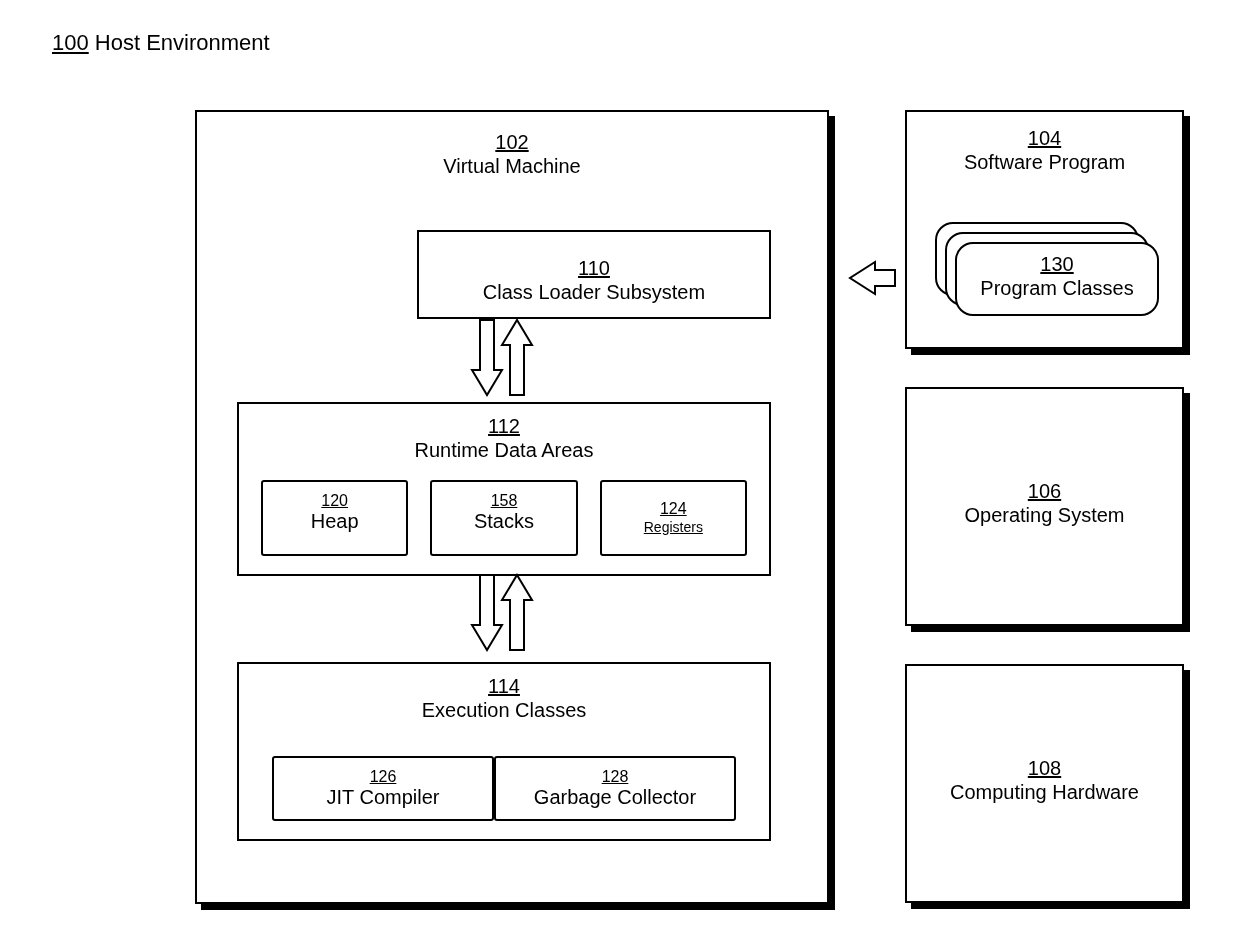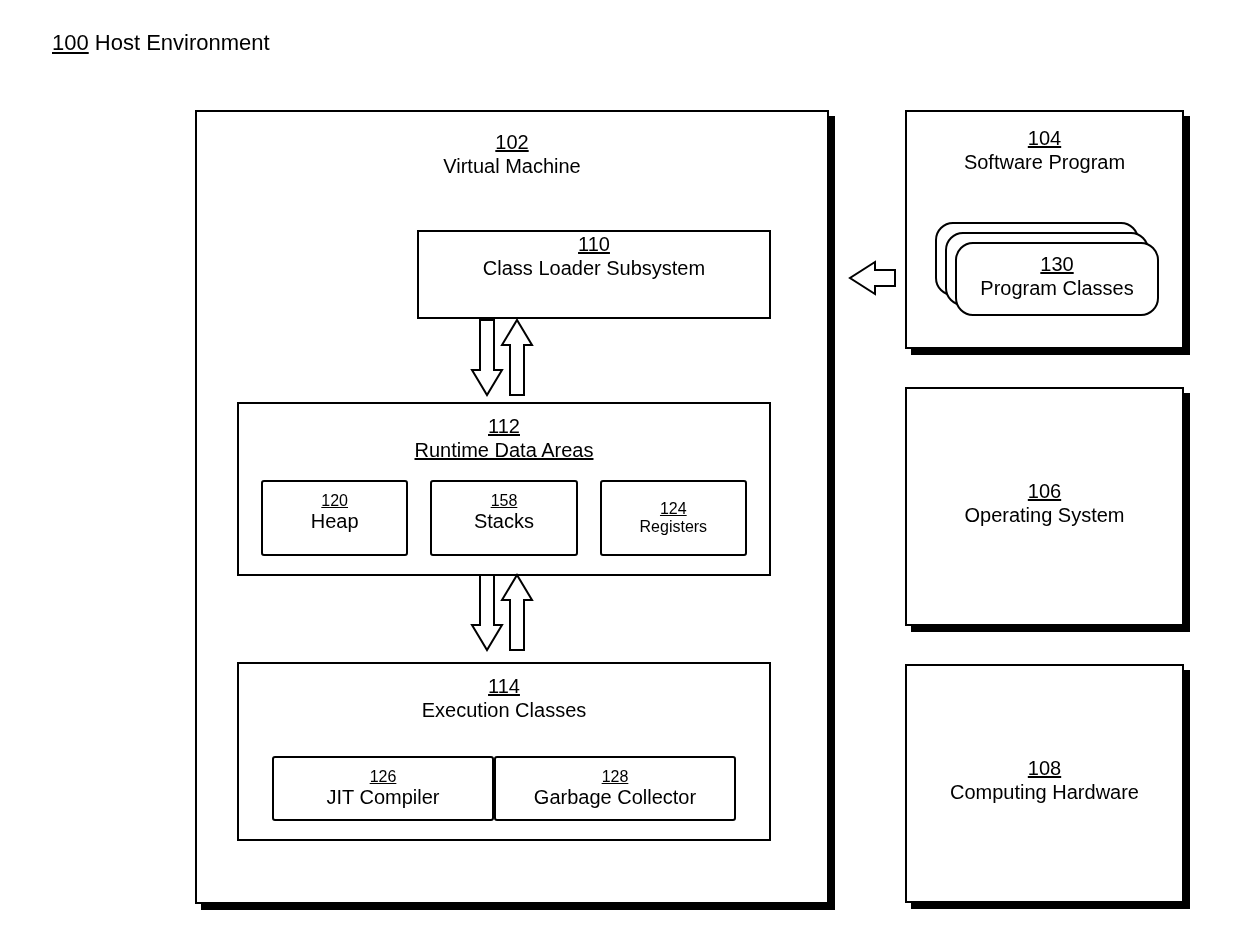--- a/index.html
+++ b/index.html
@@ -51,43 +51,43 @@
   <span>Host Environment</span>
 </div>
 
 <div class="shadowbox" style="left:195px; top:110px; width:630px; height:790px;">
   <div class="boxlabel" style="position:absolute; left:0; right:0; top:18px;">
     <span class="refnum">102</span><br>
     <span>Virtual Machine</span>
   </div>
 
   <div class="plainbox" style="left:220px; top:118px; width:350px; height:85px;">
-    <div class="boxlabel" style="position:absolute; left:0; right:0; top:0;">
+    <div class="boxlabel" style="position:absolute; left:0; right:0; top:24px;">
       <span class="refnum">110</span><br>
       <span>Class Loader Subsystem</span>
     </div>
   </div>
 
   <div class="plainbox" style="left:40px; top:290px; width:530px; height:170px;">
-    <div class="boxlabel" style="position:absolute; left:0; right:0; top:10px;text-decoration:underline;">
+    <div class="boxlabel" style="position:absolute; left:0; right:0; top:10px;">
       <span class="refnum">112</span><br>
       <span>Runtime Data Areas</span>
     </div>
     <div style="position:absolute; left:22px; right:22px; bottom:18px; display:flex; gap:22px; justify-content:space-between;">
       <div class="roundbox" style="flex:1; padding:10px 4px;">
         <span class="refnum">120</span><br>
         <span style="font-size:20px;">Heap</span>
       </div>
       <div class="roundbox" style="flex:1; padding:10px 4px;">
         <span class="refnum">158</span><br>
         <span style="font-size:20px;">Stacks</span>
       </div>
       <div class="roundbox" style="flex:1; padding:18px 4px;">
         <span class="refnum">124</span><br>
-        <span style="font-size:16px;">Registers</span>
+        <span style="font-size:14px;text-decoration:underline;">Registers</span>
       </div>
     </div>
   </div>
 
   <div class="plainbox" style="left:40px; top:550px; width:530px; height:175px;">
     <div class="boxlabel" style="position:absolute; left:0; right:0; top:10px;">
       <span class="refnum">114</span><br>
       <span>Execution Classes</span>
     </div>
     <div style="position:absolute; left:22px; right:22px; bottom:18px; display:flex; justify-content:center;">

